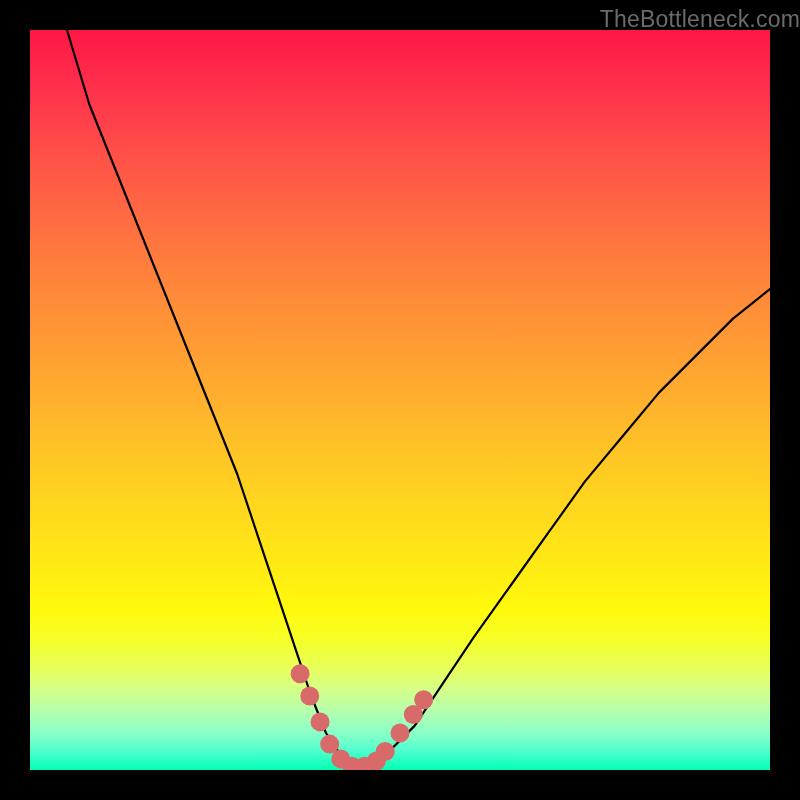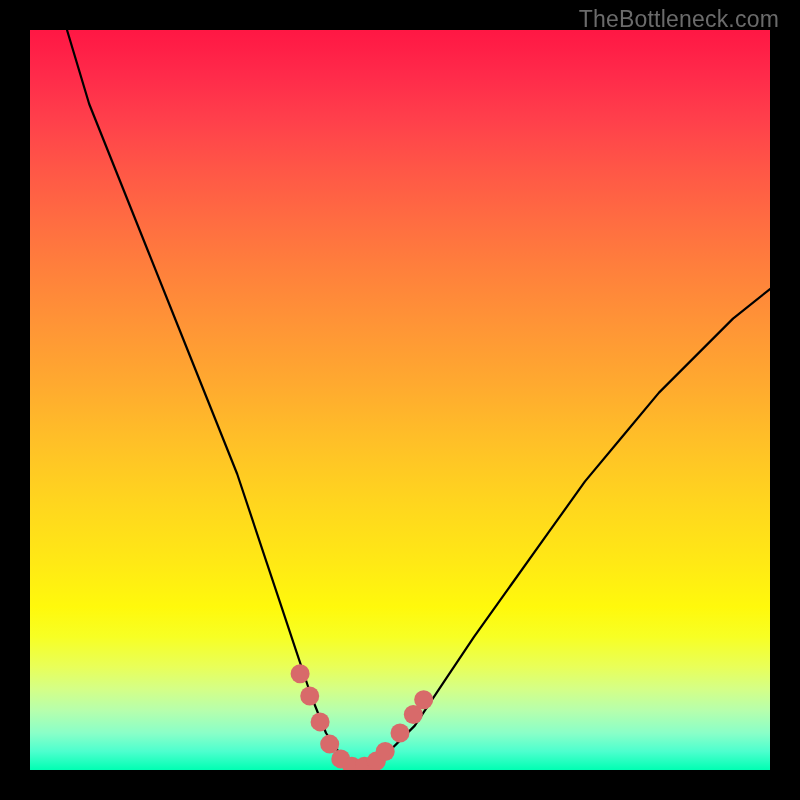--- a/index.html
+++ b/index.html
@@ -47,21 +47,21 @@
       #d5ff86 89%,
       #b6ffad 92%,
       #8affc8 95%,
       #4dffce 97.5%,
       #00ffb3 100%
     );
   }
   .watermark {
     position: absolute;
     top: 6px;
-    right: 21px;
+    right: 0;
     color: #6b6b6b;
     font-size: 23px;
     letter-spacing: 0.2px;
     font-weight: 400;
     user-select: none;
     pointer-events: none;
   }
   svg.curve {
     position: absolute;
     inset: 0;

